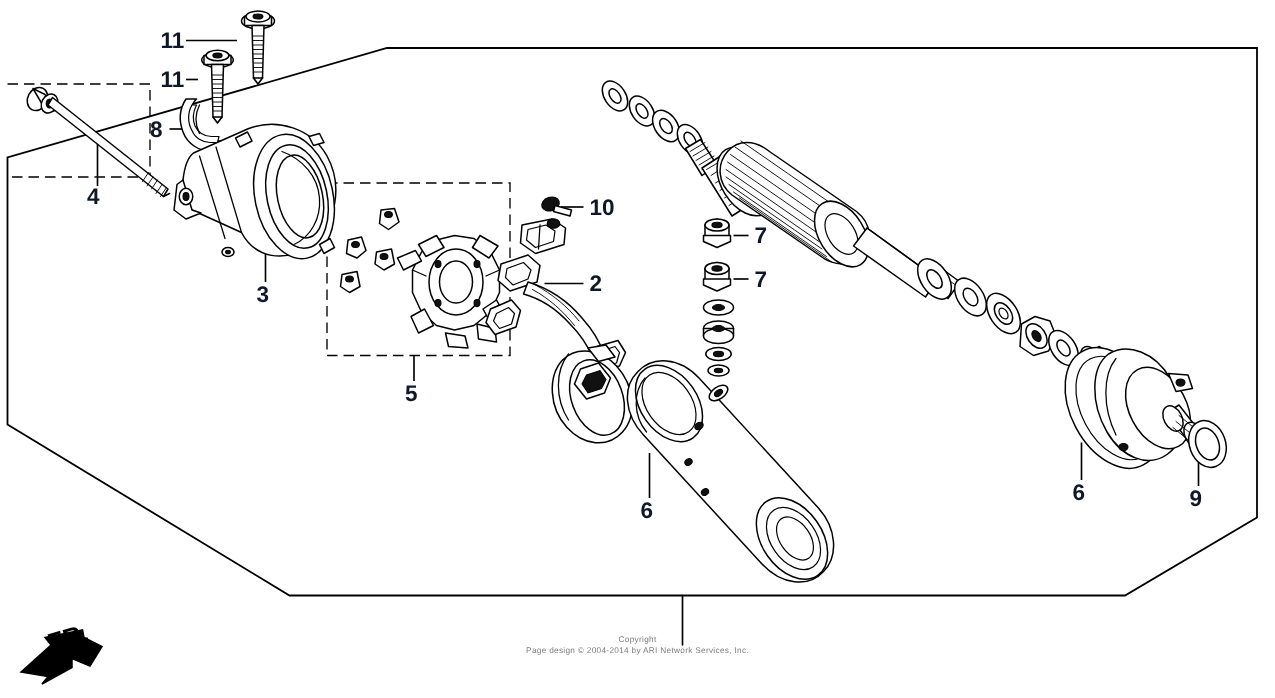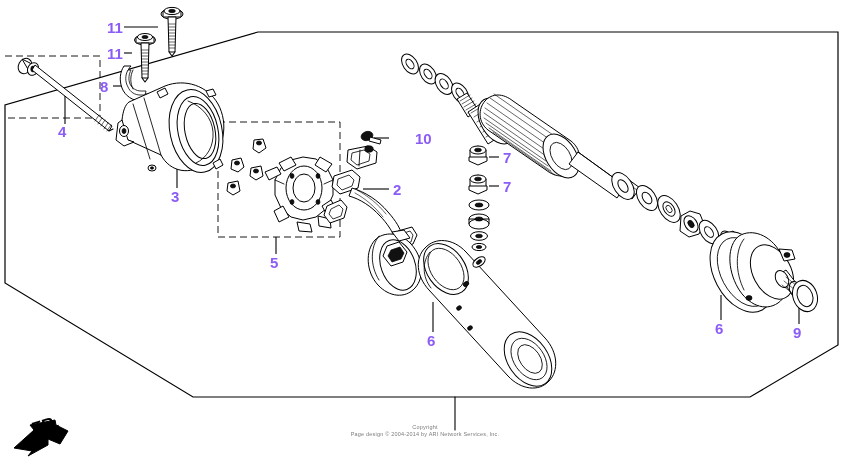--- a/index.html
+++ b/index.html
@@ -1,20 +1,20 @@
 <!DOCTYPE html>
 <html><head>
 <meta charset="utf-8">
 <style>
   html,body{margin:0;padding:0;background:#ffffff;}
   #page{position:relative;width:850px;height:465px;background:#ffffff;overflow:hidden;
         font-family:"Liberation Sans",sans-serif;color:#000;}
   #artboard{position:absolute;left:0;top:0;width:850px;height:465px;}
   .callout{position:absolute;font-family:"Liberation Sans",sans-serif;font-weight:bold;
-           font-size:15px;line-height:15px;color:#8b5cf6;white-space:nowrap;}
+           font-size:15px;line-height:15px;color:#0f172a;white-space:nowrap;}
   #copyright{position:absolute;left:0;top:424px;width:850px;text-align:center;
              font-family:"Liberation Sans",sans-serif;font-size:5.5px;line-height:7px;
              color:#7c7c7c;letter-spacing:.2px;}
   #copyright .cline1{display:block;}
   #copyright .cline2{display:block;}
   #frlabel{position:absolute;left:30px;top:421px;font-family:"Liberation Sans",sans-serif;
            font-weight:bold;font-size:17px;line-height:17px;color:#000;
            transform:rotate(-16deg);transform-origin:left top;}
 </style>
 </head>
@@ -427,21 +427,21 @@
     <path class="ln" d="M 455,397 L 455,430"></path>
 
   </svg>
 
   <div class="callout" style="left:107px;top:20px;">11</div>
   <div class="callout" style="left:107px;top:46px;">11</div>
   <div class="callout" style="left:100px;top:79px;">8</div>
   <div class="callout" style="left:58px;top:124px;">4</div>
   <div class="callout" style="left:171px;top:189px;">3</div>
   <div class="callout" style="left:270px;top:255px;">5</div>
-  <div class="callout" style="left:415px;top:131px;">10</div>
+  <div class="callout" style="left:393px;top:131px;">10</div>
   <div class="callout" style="left:393px;top:182px;">2</div>
   <div class="callout" style="left:503px;top:150px;">7</div>
   <div class="callout" style="left:503px;top:179px;">7</div>
   <div class="callout" style="left:427px;top:333px;">6</div>
   <div class="callout" style="left:715px;top:321px;">6</div>
   <div class="callout" style="left:793px;top:325px;">9</div>
 
   <div id="frlabel">FR.</div>
 
   <div id="copyright">

